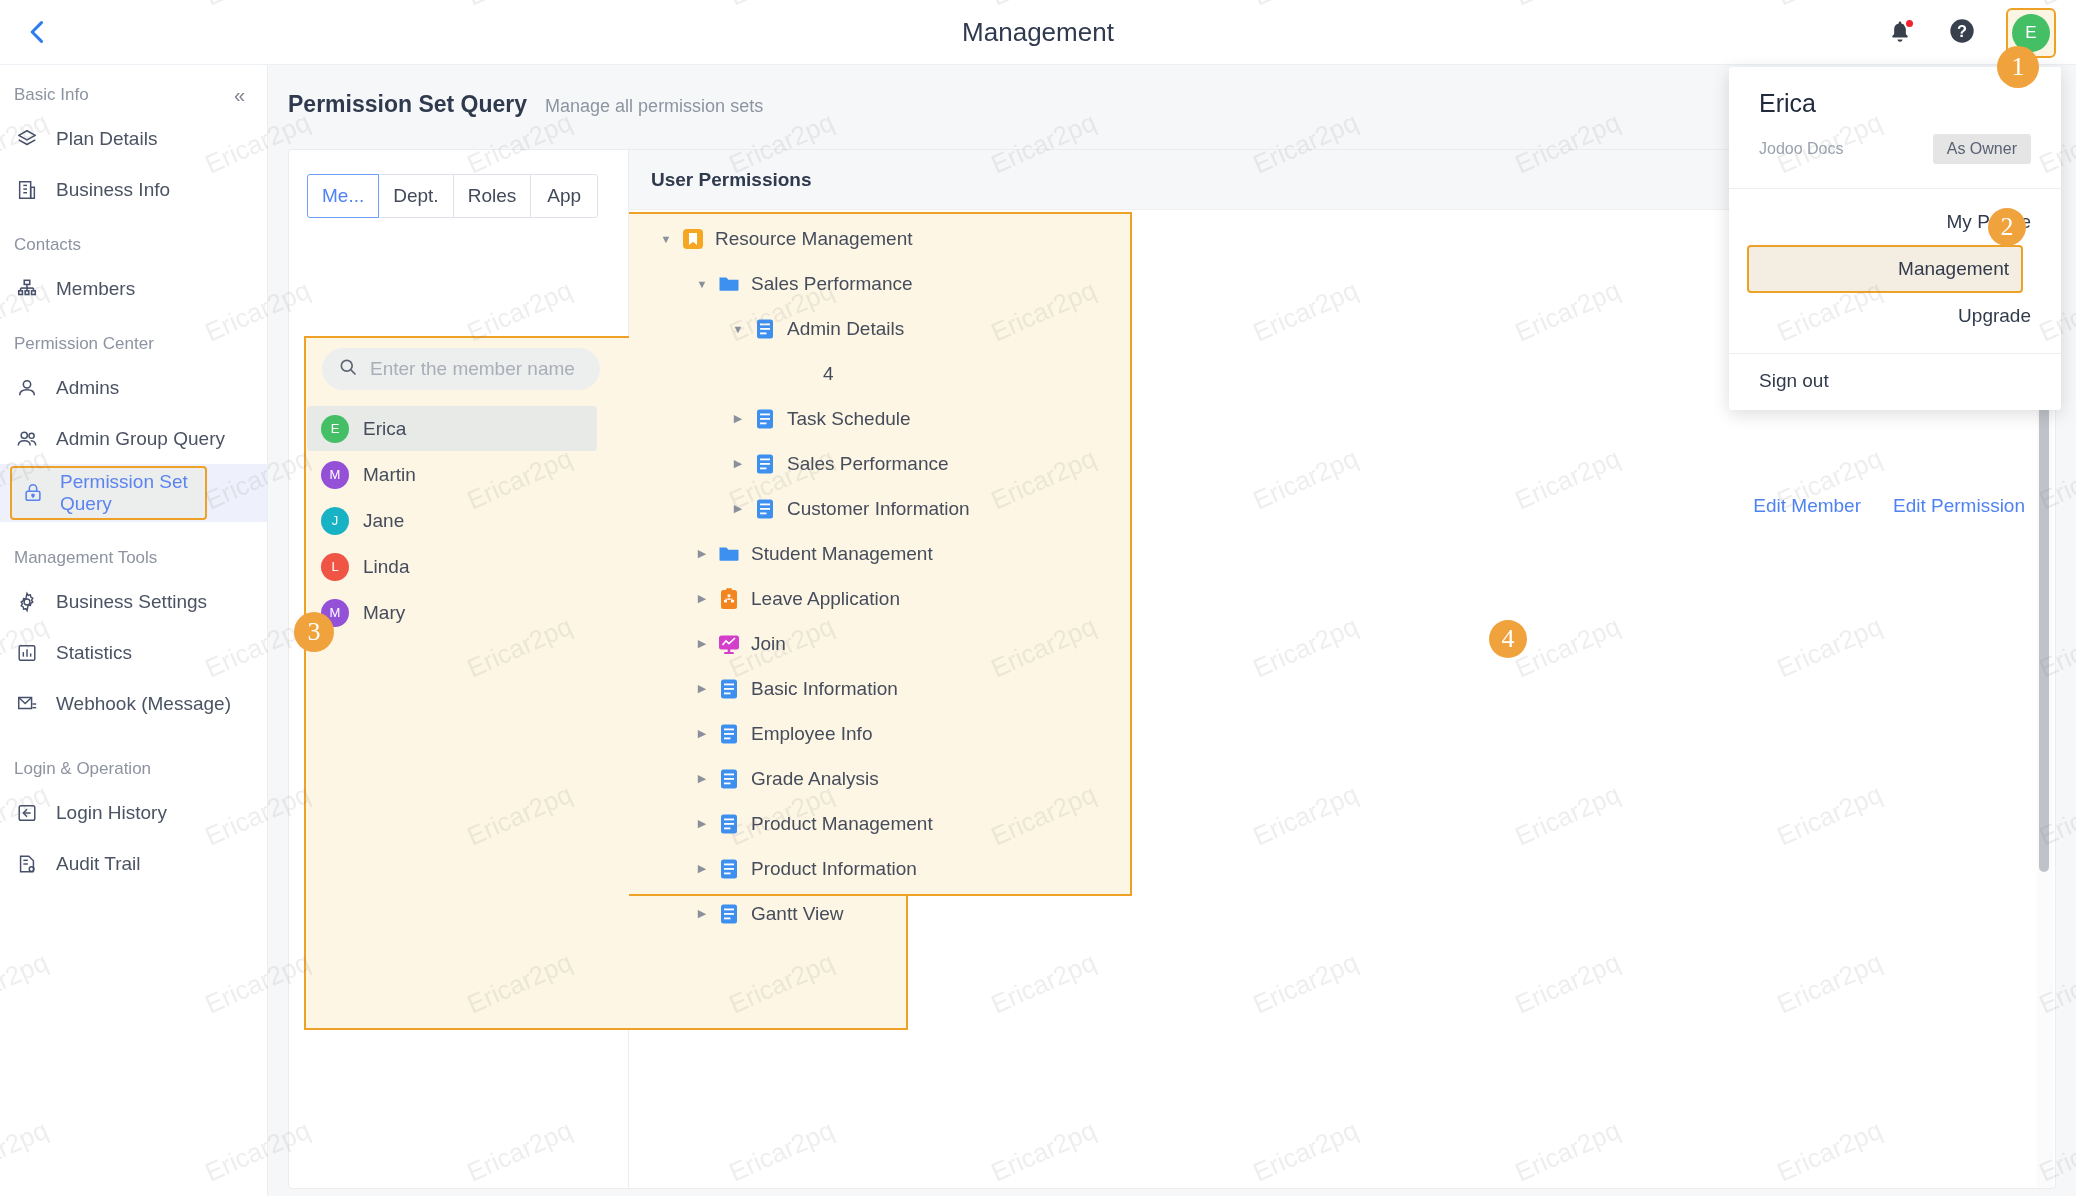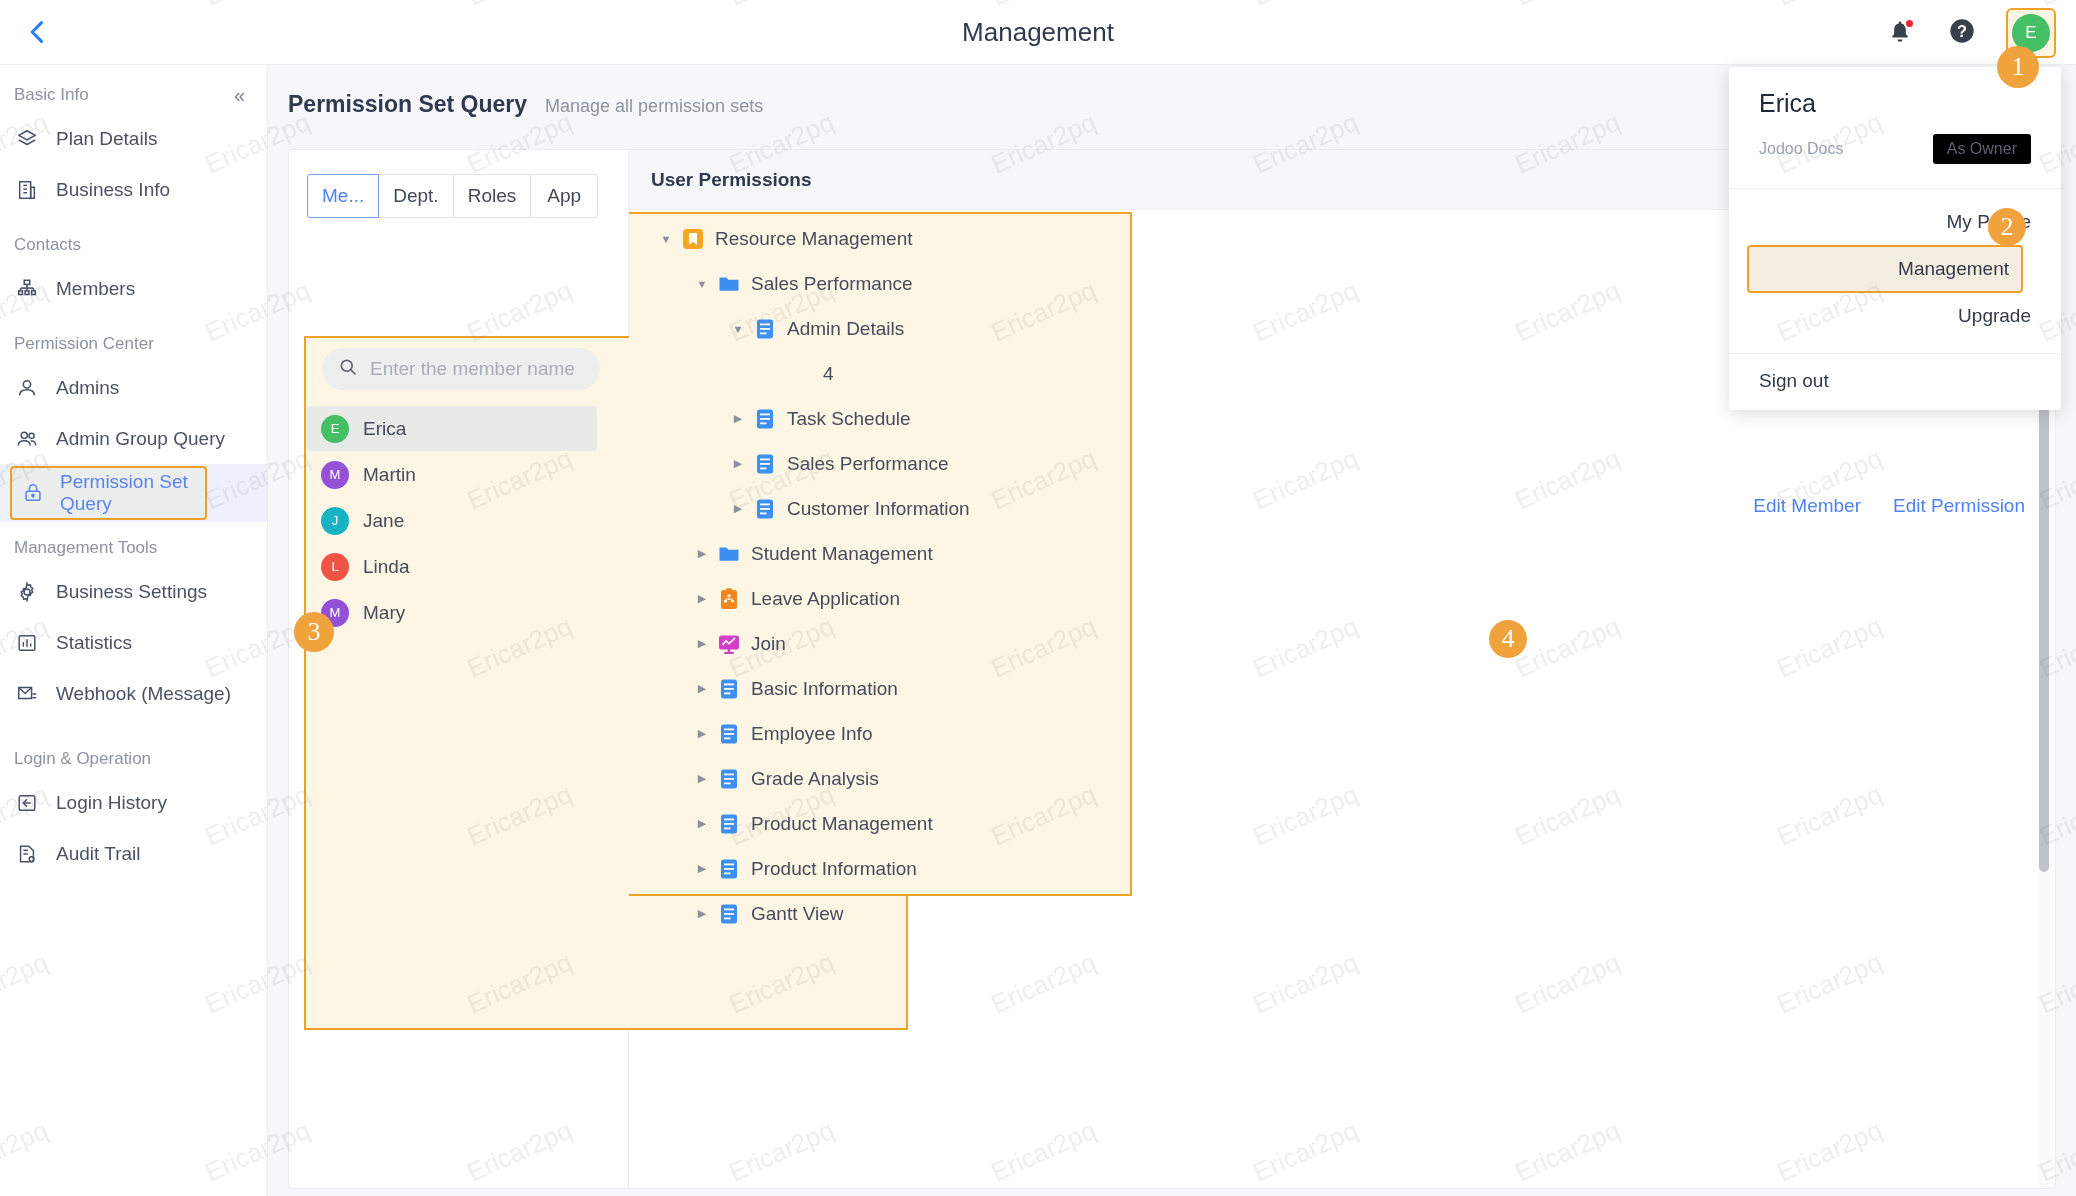--- a/index.html
+++ b/index.html
@@ -53,21 +53,21 @@
   
   .dropdown{
     position:absolute;right:15px;top:67px;width:332px;background:#fff;
     box-shadow:0 4px 18px rgba(0,0,0,.14);border-radius:3px;z-index:55;
     padding-bottom:6px;
   }
   .dd-head{padding:22px 30px 16px 30px;}
   .dd-name{font-size:25px;color:#222b3c;margin-bottom:16px;}
   .dd-org-row{display:flex;align-items:center;justify-content:space-between;padding-bottom:8px;}
   .dd-org{font-size:16px;color:#9aa2ae;}
-  .dd-role{background:#000000;color:#5a6272;font-size:16px;padding:6px 14px;border-radius:3px;}
+  .dd-role{background:#e5e5e5;color:#5a6272;font-size:16px;padding:6px 14px;border-radius:3px;}
   .dd-sep{height:1px;background:#eceef1;margin:0 0;}
   .dd-list{padding:10px 0 4px 0;text-align:right;}
   .dd-item{padding:9px 30px;font-size:19px;color:#323b4c;cursor:pointer;line-height:28px;}
   .dd-item.active{
     background:#f4ede1;border:2px solid #eda127;border-radius:4px;
     margin:0 38px 0 18px;padding:8px 12px;
   }
   .dd-sep2{height:1px;background:#eceef1;margin:10px 0 4px 0;}
 
   
@@ -302,21 +302,21 @@
             <rect x="4.5" y="10" width="15" height="10" rx="2"></rect>
             <path d="M8 10V7a4 4 0 0 1 8 0v3"></path>
             <circle cx="12" cy="14.5" r="1.2" fill="#5b84f0"></circle>
             <line x1="12" y1="15.4" x2="12" y2="17.3"></line>
           </svg>
       </span>
       <span class="lbl">Permission Set Query</span>
     </div>
   </div>
 
-  <div class="sb-head" style="padding-top:20px;">
+  <div class="sb-head" style="padding-top:30px;">
     <span class="sb-group">Management Tools</span>
   </div>
   <div class="sb-item">
     <span class="ic">
       <svg width="22" height="22" viewBox="0 0 24 24" fill="none" stroke="#46506a" stroke-width="1.6">
           <circle cx="12" cy="12" r="3.2"></circle>
           <path d="M12 2.6l1.3 2.1 2.4-.5.5 2.4 2.1 1.3-1.3 2.1 1.3 2.1-2.1 1.3-.5 2.4-2.4-.5L12 21.4l-1.3-2.1-2.4.5-.5-2.4-2.1-1.3 1.3-2.1-1.3-2.1 2.1-1.3.5-2.4 2.4.5z"></path>
         </svg>
     </span>
     <span class="lbl">Business Settings</span>

